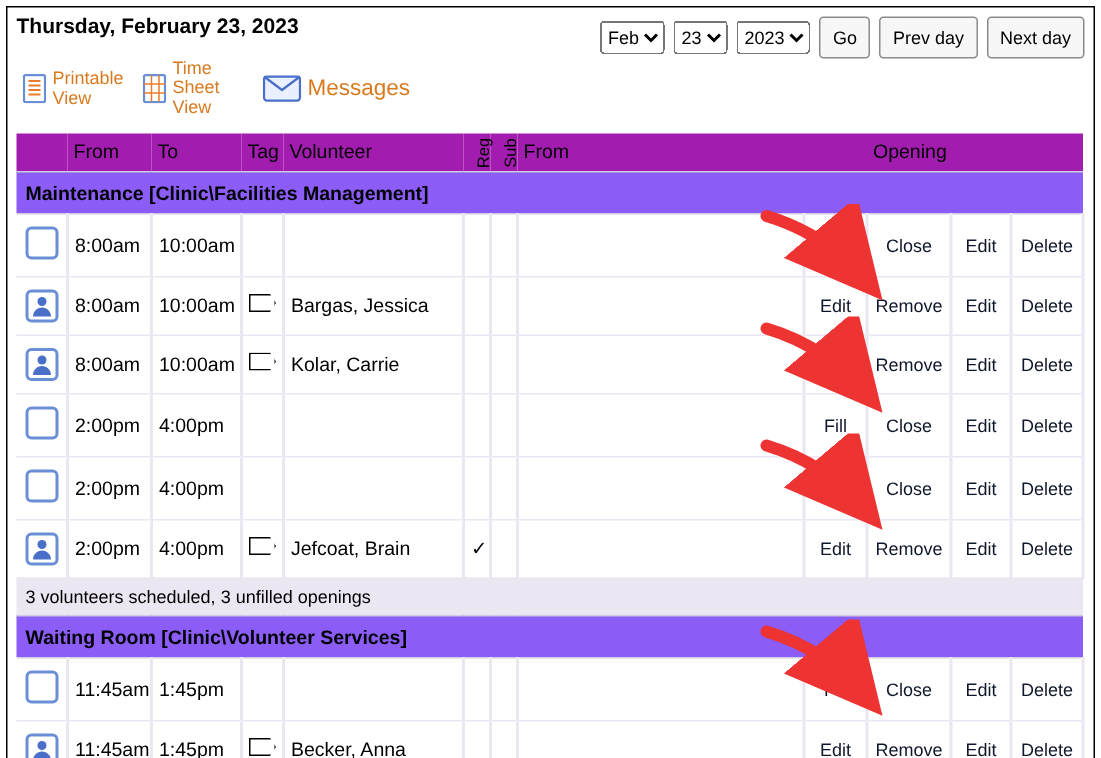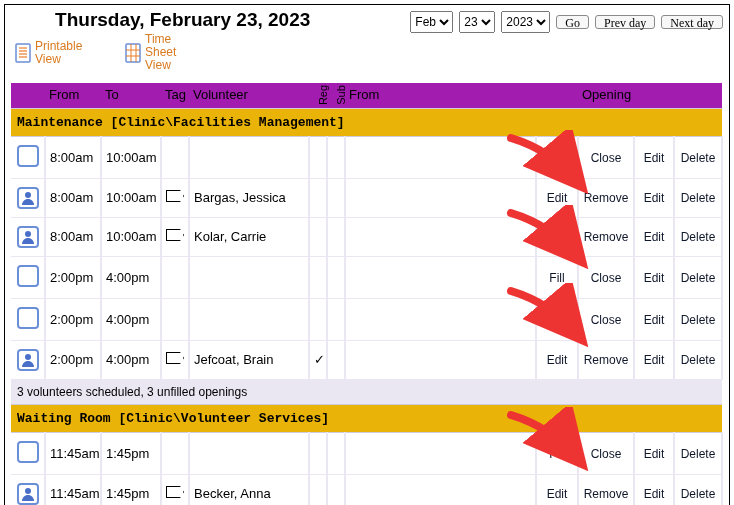--- a/index.html
+++ b/index.html
@@ -15,51 +15,48 @@
   .outer {
     border: 1px solid #000;
     padding: 4px 6px 0 6px;
   }
   .topbar {
     display: flex;
     align-items: flex-start;
     gap: 8px;
   }
   .date-title {
-    font-size: 19px;
+    font-size: 14px;
     font-weight: bold;
     flex: 1;
     margin: 0 0 2px 0;
-    text-align: center;
   }
   .topbar-right {
     display: flex;
     gap: 6px;
     align-items: center;
     padding-top: 2px;
     padding-left: 48px;
   }
   select {
     font-size: 12px;
     height: 22px;
   }
   .btn {
     font-size: 12px;
-    height: 14px;
+    height: 28px;
     padding: 0 8px;
     background: #f7f7f7;
     border: 1px solid #8a8a8a;
     border-radius: 3px;
     cursor: pointer;
-    font-family: Liberation Serif, serif;
   }
   .linkrow {
     display: flex;
     align-items: center;
-    gap: 30px;
     margin: 0 0 10px 4px;
   }
   .linkitem {
     display: flex;
     align-items: center;
     gap: 4px;
     color: #d97a1f;
     font-size: 12px;
     line-height: 1.1;
     cursor: pointer;
@@ -91,27 +88,26 @@
   th.hdr-open {  }
   th.hdr-a3   { width: 40px; }
   th.hdr-a4   { width: 48px; }
   .rot {
     display: inline-block;
     transform: rotate(-90deg);
     transform-origin: center;
     font-size: 11px;
   }
   tr.section-row td {
-    background: #eab308;
+    background: #8b5cf6;
     font-weight: bold;
     font-size: 13px;
     padding: 6px 6px;
     border-top: 1px solid #cfcbe0;
     border-bottom: 1px solid #cfcbe0;
-    font-family: Liberation Mono, monospace;
   }
   tr.data-row td {
     background: #fff;
     padding: 8px 4px;
     border-top: 1px solid #eae6f2;
     border-bottom: 1px solid #eae6f2;
     border-right: 2px solid #eae6f2;
     font-size: 13px;
     vertical-align: middle;
     white-space: nowrap;
@@ -186,20 +182,27 @@
     </div>
     <div class="linkitem">
       <svg class="doc-svg" viewBox="0 0 16 20">
           <rect x="1" y="1" width="14" height="18" rx="1" fill="#fff" stroke="#6b8fd6" stroke-width="1.5"></rect>
           <line x1="1" y1="7" x2="15" y2="7" stroke="#e87c2a" stroke-width="1"></line>
           <line x1="1" y1="13" x2="15" y2="13" stroke="#e87c2a" stroke-width="1"></line>
           <line x1="6" y1="1" x2="6" y2="19" stroke="#e87c2a" stroke-width="1"></line>
           <line x1="11" y1="1" x2="11" y2="19" stroke="#e87c2a" stroke-width="1"></line>
         </svg>
       <span class="two-line"><span>Time Sheet</span><br><span>View</span></span>
+    </div>
+    <div class="linkitem messages">
+      <svg class="envelope-svg" viewBox="0 0 26 18">
+          <rect x="1" y="1" width="24" height="16" rx="2" fill="#eaf0ff" stroke="#4a6fc9" stroke-width="1.5"></rect>
+          <polyline points="1,1 13,10 25,1" fill="none" stroke="#4a6fc9" stroke-width="1.5"></polyline>
+        </svg>
+      <span>Messages</span>
     </div>
   </div>
 
   <div class="sched-wrap">
     <table class="sched">
       <colgroup>
         <col style="width:34px">
           <col style="width:56px">
           <col style="width:60px">
           <col style="width:28px">

